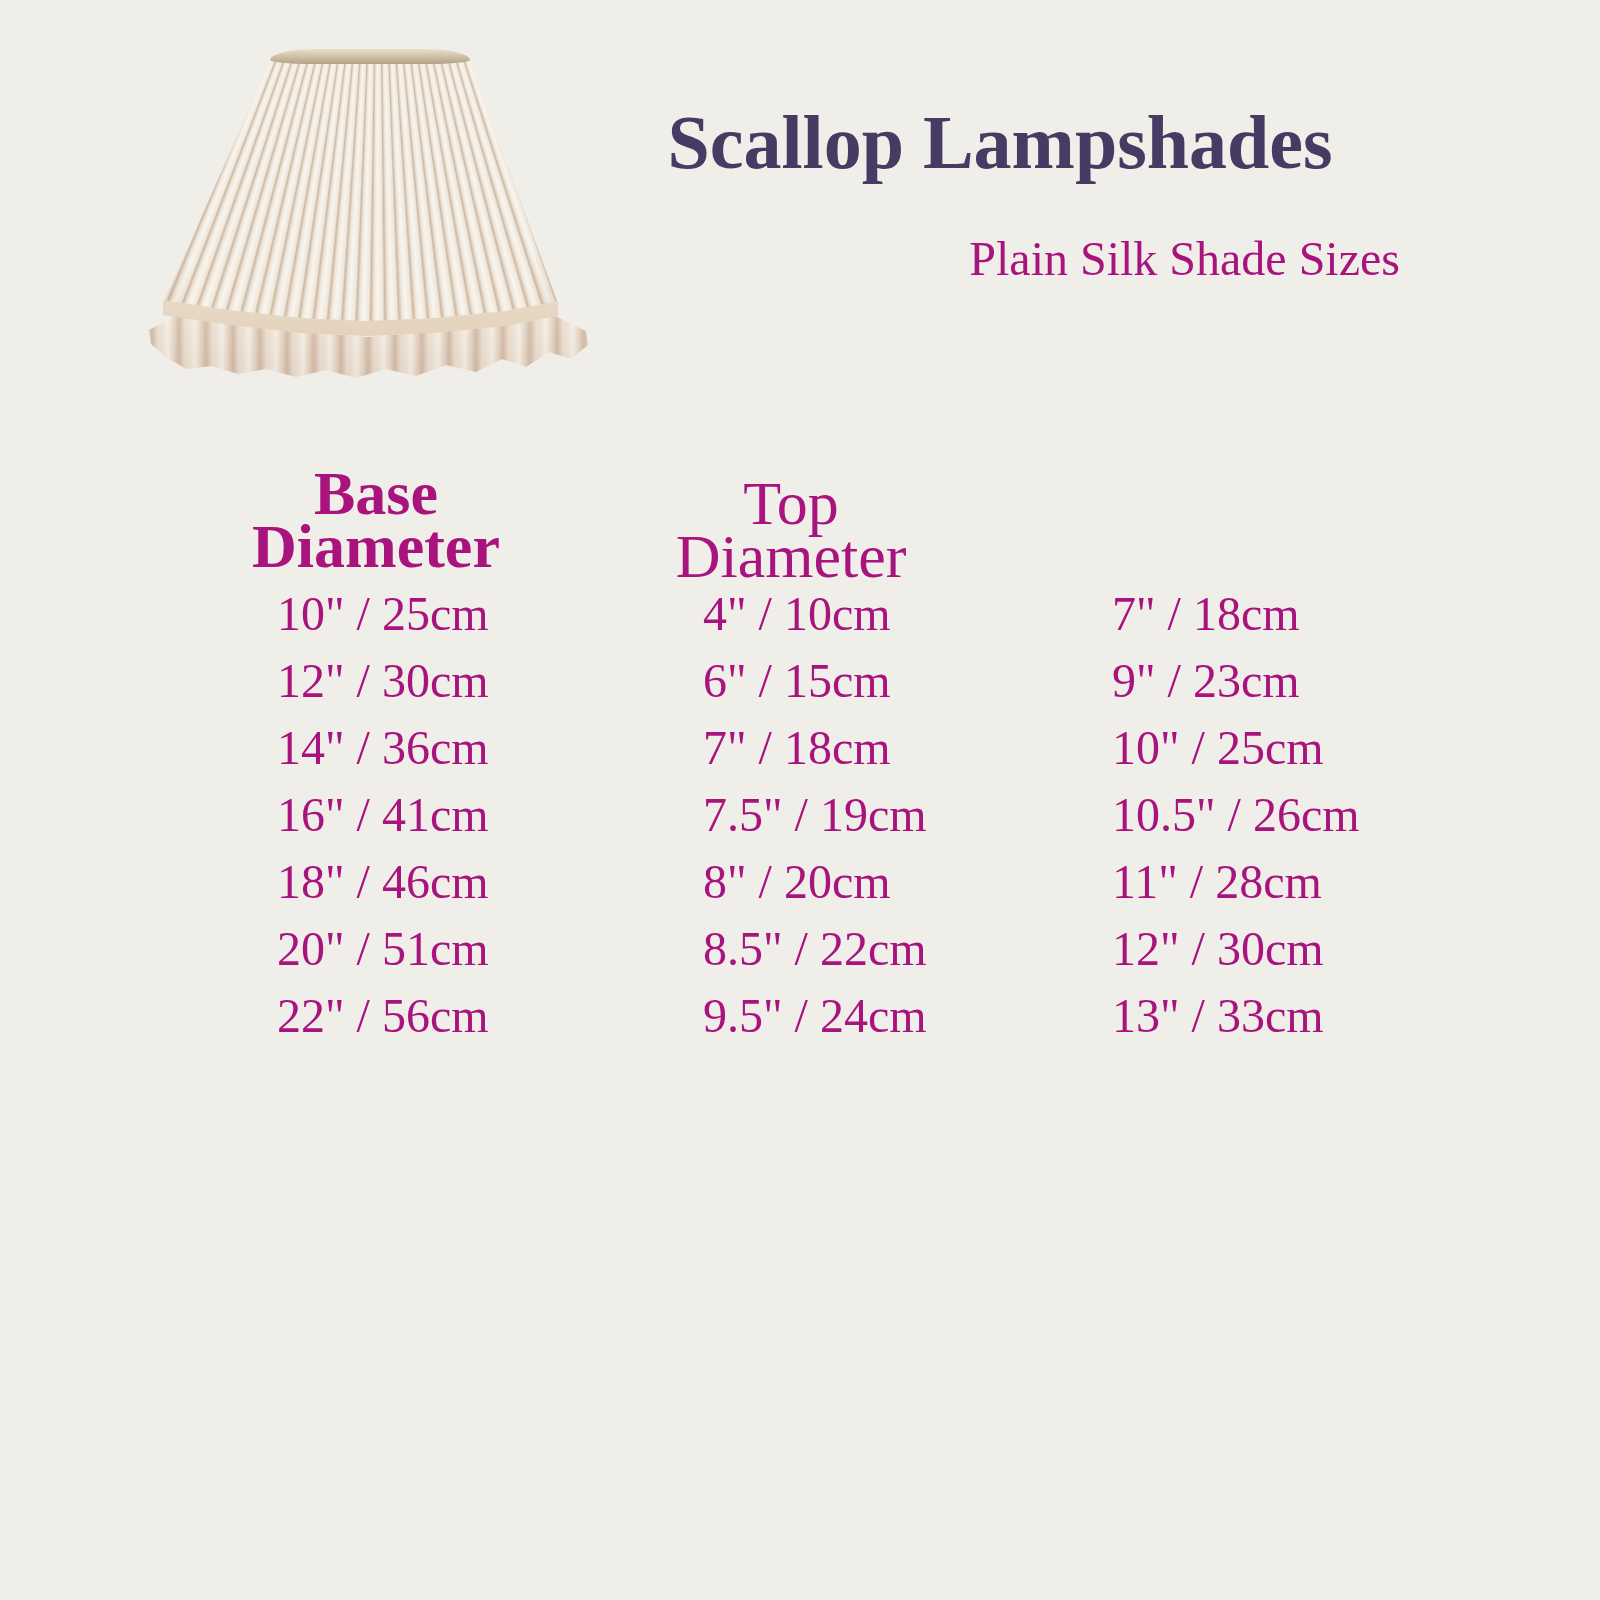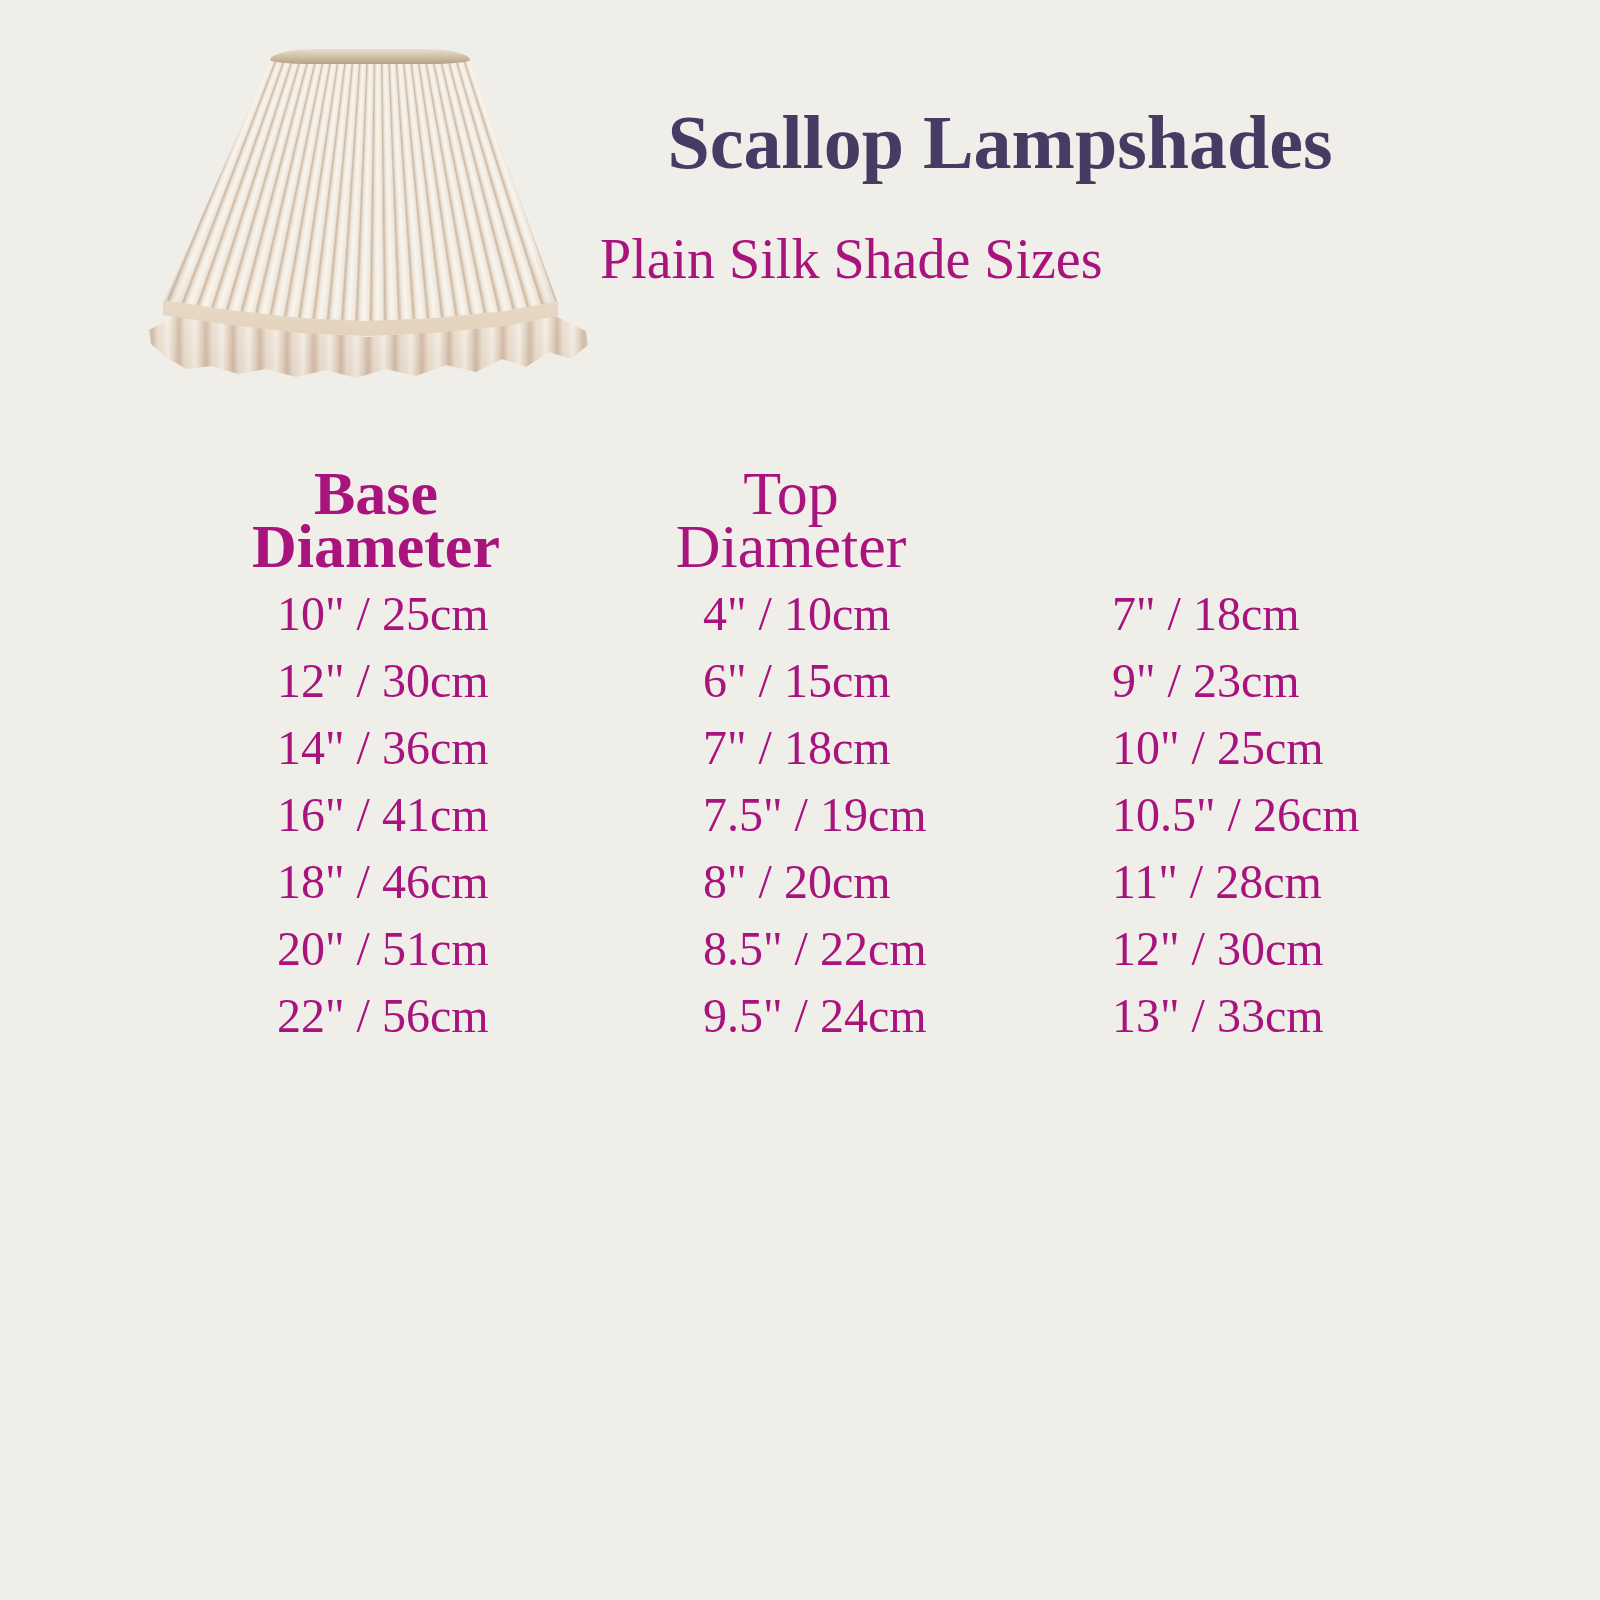--- a/index.html
+++ b/index.html
@@ -18,33 +18,33 @@
   .canvas{position:absolute;left:0;top:0;width:1600px;height:1600px;}
 
   
   .title{
     position:absolute;left:600px;top:102px;width:800px;
     text-align:center;font-size:76px;line-height:80px;font-weight:bold;
     color:var(--purple);white-space:nowrap;
   }
   .subtitle{
     position:absolute;left:600px;top:226px;width:800px;
-    text-align:left;font-size:56px;line-height:66px;
+    text-align:right;font-size:48px;line-height:66px;
     color:var(--magenta);white-space:nowrap;
   }
 
   
   .hdr{
     position:absolute;top:467px;width:400px;
     text-align:center;font-size:62px;line-height:53px;
     color:var(--magenta);white-space:nowrap;
   }
   .hdr.bold{font-weight:bold;}
   #hdr-base{left:176px;}
-  #hdr-top{left:591px;}
+  #hdr-top{left:591px;margin-top:10px;}
   #hdr-slope{left:1030px;}
 
   .rows{
     position:absolute;top:580px;
     font-size:48px;line-height:67px;
     color:var(--magenta);white-space:nowrap;
   }
   #rows-base{left:277px;}
   #rows-top{left:703px;}
   #rows-slope{left:1112px;}

